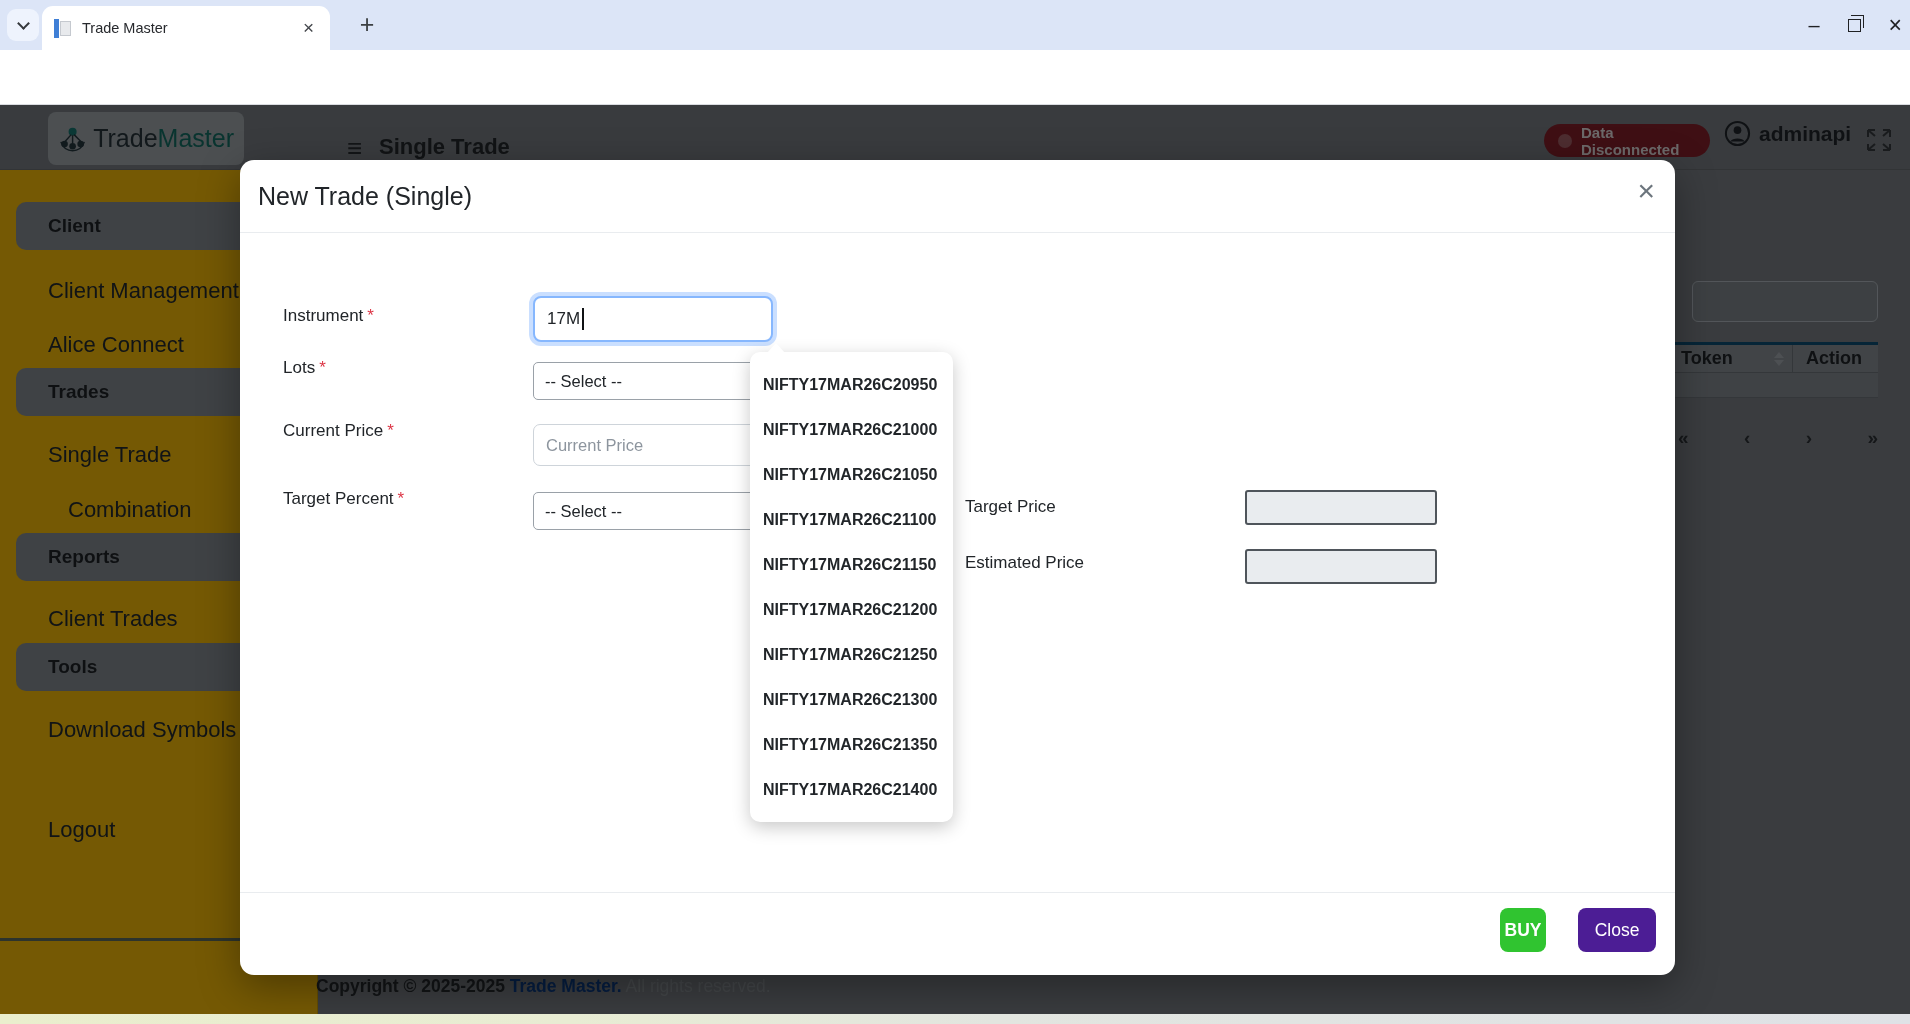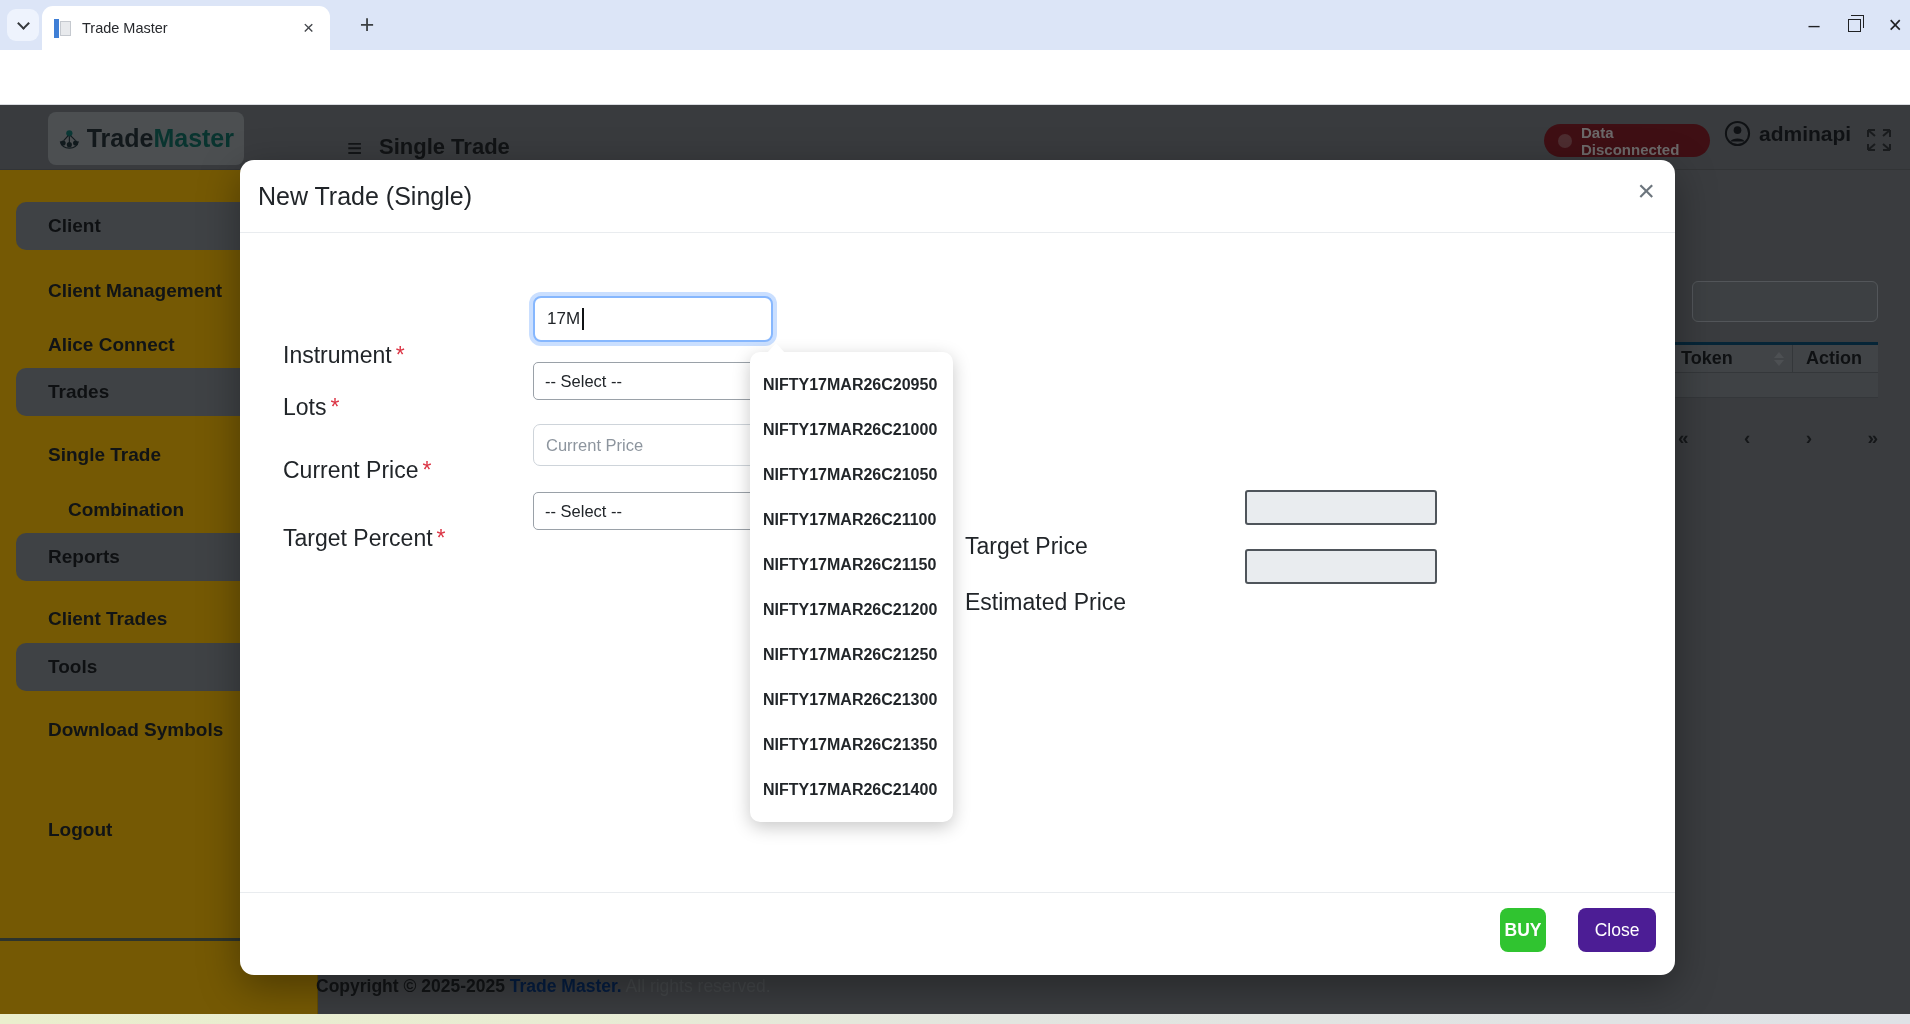--- a/index.html
+++ b/index.html
@@ -46,36 +46,36 @@
   .avatar { width:29px; height:29px; border-radius:50%; background:#137333; color:#fff; font-size:13.5px;
             font-weight:bold; display:flex; align-items:center; justify-content:center; cursor:pointer; }
   .kebab { font-size:18px; color:#3c4043; cursor:pointer; letter-spacing:0; }
 
   
   .page { position:absolute; top:105px; left:0; width:1910px; height:909px; background:#74797e; }
   .app-header { position:absolute; top:0; left:0; width:1910px; height:65px; background:#72777c;
                 border-bottom:1px solid rgba(0,0,0,.12); }
   .logo-box { position:absolute; left:48px; top:7px; width:196px; height:53px; background:#989ea3;
               border-radius:8px; display:flex; align-items:center; padding:0 10px; cursor:pointer; }
-  .brand { font-size:25px; font-weight:bold; margin-left:6px; }
+  .brand { font-size:25px; font-weight:normal; margin-left:6px; }
   .brand .b1 { color:#243137; } .brand .b2 { color:#12695f; }
   .hamburger { position:absolute; left:347px; top:30px; font-size:26px; color:#272b2f; cursor:pointer; line-height:1; }
   .page-title { position:absolute; left:379px; top:29px; font-size:22px; font-weight:bold; color:#23272b; }
   .status-badge { position:absolute; left:1544px; top:19px; width:166px; height:33px; border-radius:17px;
                   background:#7e1f29; color:#d8d2d3; font-size:15px; font-weight:bold;
                   display:flex; align-items:center; gap:9px; padding:0 14px; }
   .status-badge .dot { width:14px; height:14px; border-radius:50%; background:#9b5a60; flex:0 0 auto; }
   .user-wrap { position:absolute; left:1724px; top:15px; display:flex; align-items:center; gap:8px; cursor:pointer; }
   .user-name { font-size:21px; font-weight:bold; color:#1f2328; }
   .expand-ic { position:absolute; left:1864px; top:22px; cursor:pointer; }
 
   .sidebar { position:absolute; top:65px; left:0; width:318px; height:844px; background:#eab308;
              border-right:1px solid rgba(0,0,0,.15); }
   .sb-item { position:absolute; left:0; width:318px; height:30px; line-height:30px; padding-left:48px;
-             font-size:19px; color:#23282d; cursor:pointer; white-space:nowrap;font-weight:bold; }
+             font-size:22px; color:#23282d; cursor:pointer; white-space:nowrap; }
   .sb-head { position:absolute; left:16px; width:286px; height:48px; border-radius:10px; background:#7f858b;
              font-size:19px; font-weight:bold; color:#1d2125; line-height:48px; padding-left:32px; cursor:pointer; }
   .sb-div { position:absolute; left:0; top:768px; width:318px; height:3px; background:#59675a; }
 
   
   .bg-search { position:absolute; left:1692px; top:176px; width:186px; height:41px; border:1px solid #a6adb4;
                border-radius:6px; background:#7b8086; }
   .bg-table { position:absolute; left:1600px; top:237px; width:278px; }
   .bg-th { display:flex; height:31px; background:#82888e; border-top:3px solid #0c4a6e; border-bottom:1px solid #686e74; }
   .bg-th .c1 { width:193px; border-right:1px solid #686e74; display:flex; align-items:center;
@@ -98,21 +98,21 @@
   .backdrop { position:absolute; top:0; left:0; width:1910px; height:909px; background:rgba(0,0,0,0.50); }
 
   
   .modal { position:absolute; left:240px; top:55px; width:1435px; height:815px; background:#fff;
            border-radius:14px; box-shadow:0 12px 40px rgba(0,0,0,.35); }
   .modal-title { position:absolute; left:18px; top:22px; font-size:25px; color:#212529; font-weight:500; }
   .modal-close { position:absolute; right:20px; top:16px; font-size:30px; color:#6c757d; cursor:pointer; line-height:1; }
   .m-divtop { position:absolute; left:0; top:72px; width:1435px; height:1px; background:#e9ecef; }
   .m-divbot { position:absolute; left:0; top:732px; width:1435px; height:1px; background:#e9ecef; }
 
-  .f-label { position:absolute; font-size:23px; color:#212529; white-space:nowrap;margin-top:36px; }
+  .f-label { position:absolute; font-size:17px; color:#212529; white-space:nowrap; }
   .req { color:#dc3545; margin-left:4px; }
 
   .inp-focus { position:absolute; left:293px; top:136px; width:240px; height:46px; background:#fff;
                border:2px solid #86b7fe; border-radius:8px; box-shadow:0 0 0 4px rgba(13,110,253,.22);
                display:flex; align-items:center; padding:0 12px; font-size:17px; color:#212529; cursor:text; }
   .caret { display:inline-block; width:1.5px; height:22px; background:#101214; margin-left:2px; }
   .sel { position:absolute; left:293px; width:240px; height:38px; background:#fff; border:1px solid #9aa1a8;
          border-radius:5px; display:flex; align-items:center; padding:0 11px; font-size:16.5px; color:#212529;
          cursor:pointer; }
   .inp { position:absolute; left:293px; width:240px; height:42px; background:#fff; border:1px solid #ced4da;

